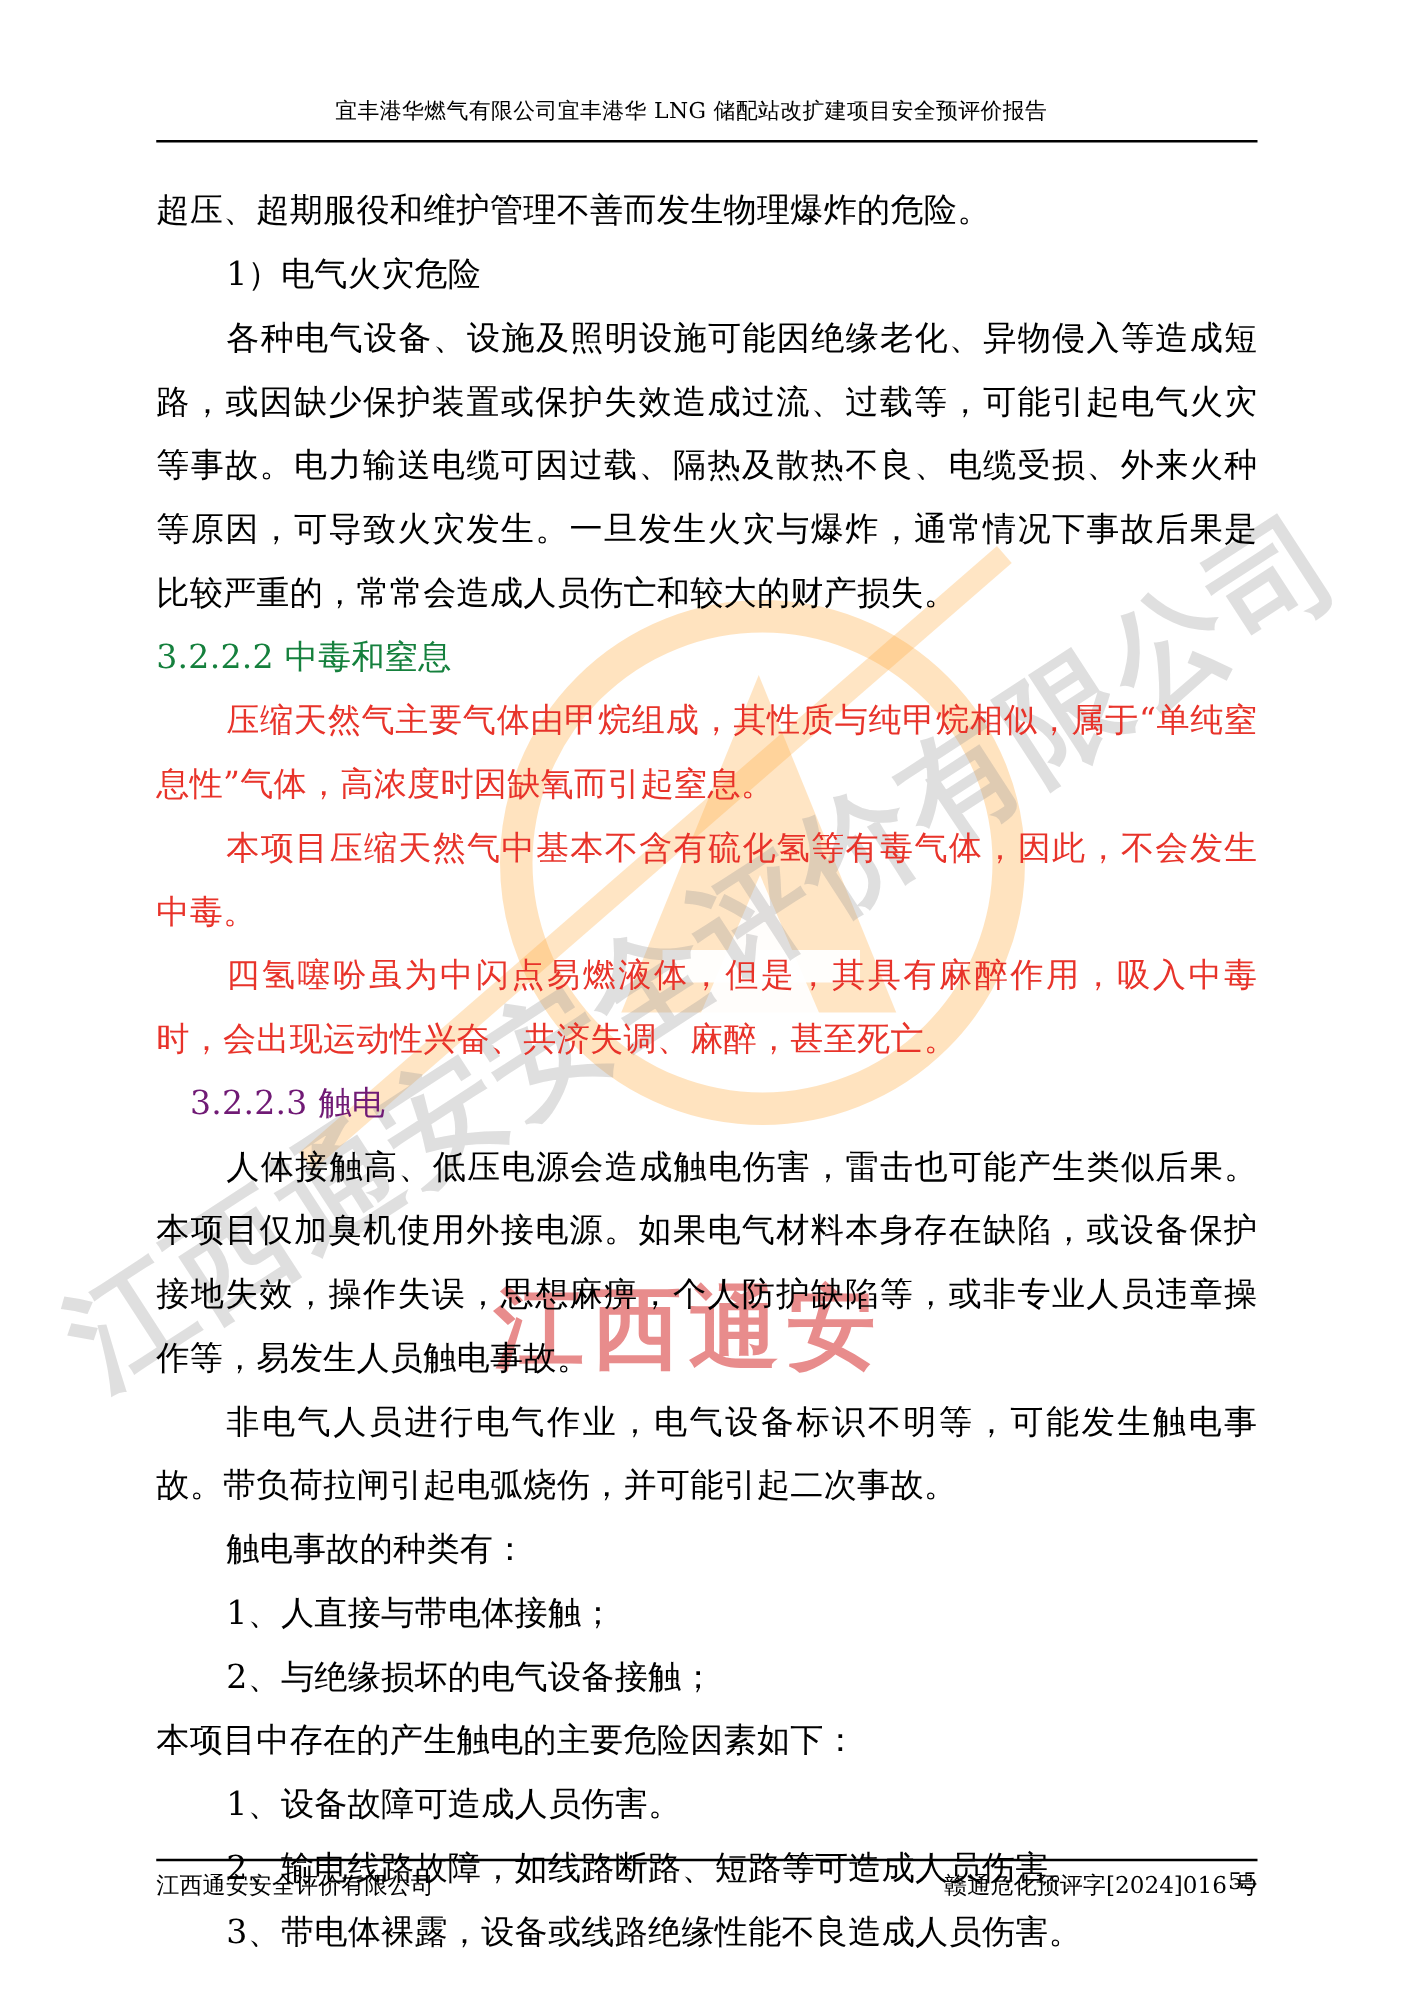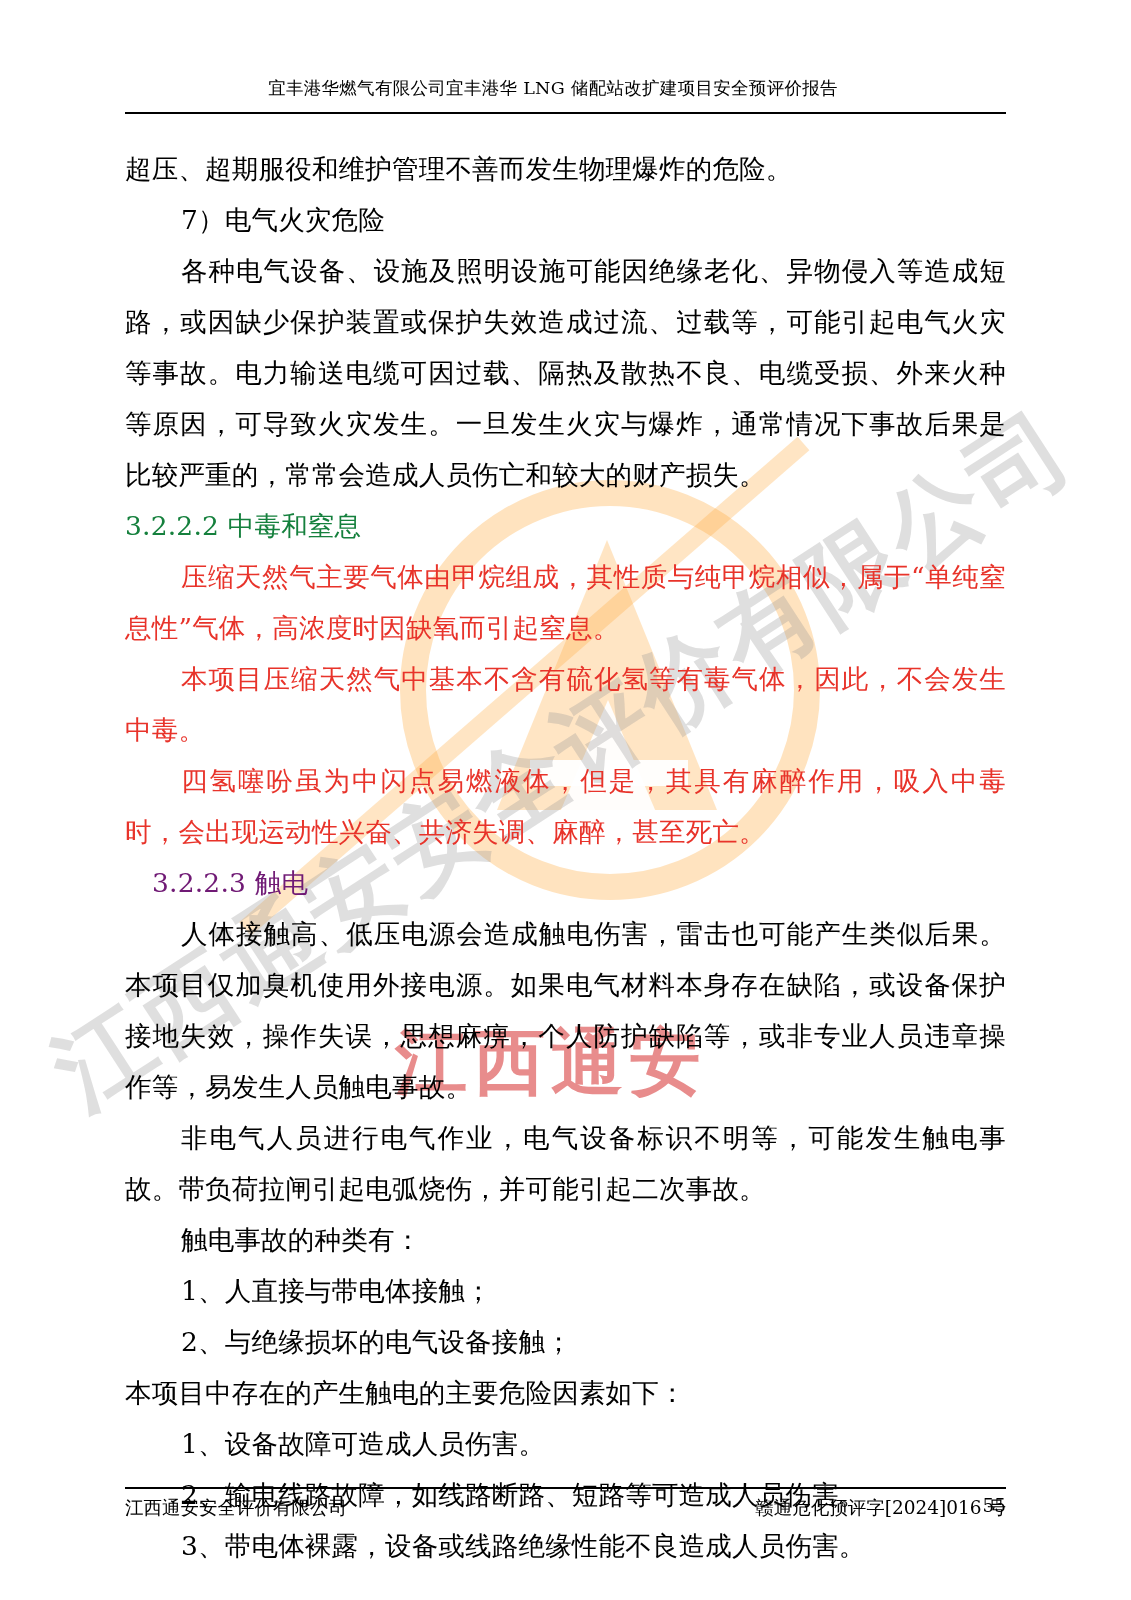--- a/index.html
+++ b/index.html
@@ -183,21 +183,21 @@
     <div class="wm-slash"></div>
     <div class="wm-text-diag">江西通安安全评价有限公司</div>
     <div class="wm-text-red">江西通安</div>
   </div>
 
   <div class="header">宜丰港华燃气有限公司宜丰港华 LNG 储配站改扩建项目安全预评价报告</div>
   <div class="header-rule"></div>
 
   <div class="content">
     <p class="">超压、超期服役和维护管理不善而发生物理爆炸的危险。</p>
-    <p class="indent">7）电气火灾危险</p>
+    <p class="indent">1）电气火灾危险</p>
     <p class="indent">各种电气设备、设施及照明设施可能因绝缘老化、异物侵入等造成短路，或因缺少保护装置或保护失效造成过流、过载等，可能引起电气火灾等事故。电力输送电缆可因过载、隔热及散热不良、电缆受损、外来火种等原因，可导致火灾发生。一旦发生火灾与爆炸，通常情况下事故后果是比较严重的，常常会造成人员伤亡和较大的财产损失。</p>
     <p class="heading-red">3.2.2.2 中毒和窒息</p>
     <p class="indent red">压缩天然气主要气体由甲烷组成，其性质与纯甲烷相似，属于“单纯窒息性”气体，高浓度时因缺氧而引起窒息。</p>
     <p class="indent red">本项目压缩天然气中基本不含有硫化氢等有毒气体，因此，不会发生中毒。</p>
     <p class="indent red">四氢噻吩虽为中闪点易燃液体，但是，其具有麻醉作用，吸入中毒时，会出现运动性兴奋、共济失调、麻醉，甚至死亡。</p>
     <p class="heading">3.2.2.3 触电</p>
     <p class="indent">人体接触高、低压电源会造成触电伤害，雷击也可能产生类似后果。本项目仅加臭机使用外接电源。如果电气材料本身存在缺陷，或设备保护接地失效，操作失误，思想麻痹，个人防护缺陷等，或非专业人员违章操作等，易发生人员触电事故。</p>
     <p class="indent">非电气人员进行电气作业，电气设备标识不明等，可能发生触电事故。带负荷拉闸引起电弧烧伤，并可能引起二次事故。</p>
     <p class="indent">触电事故的种类有：</p>
     <p class="indent">1、人直接与带电体接触；</p>

